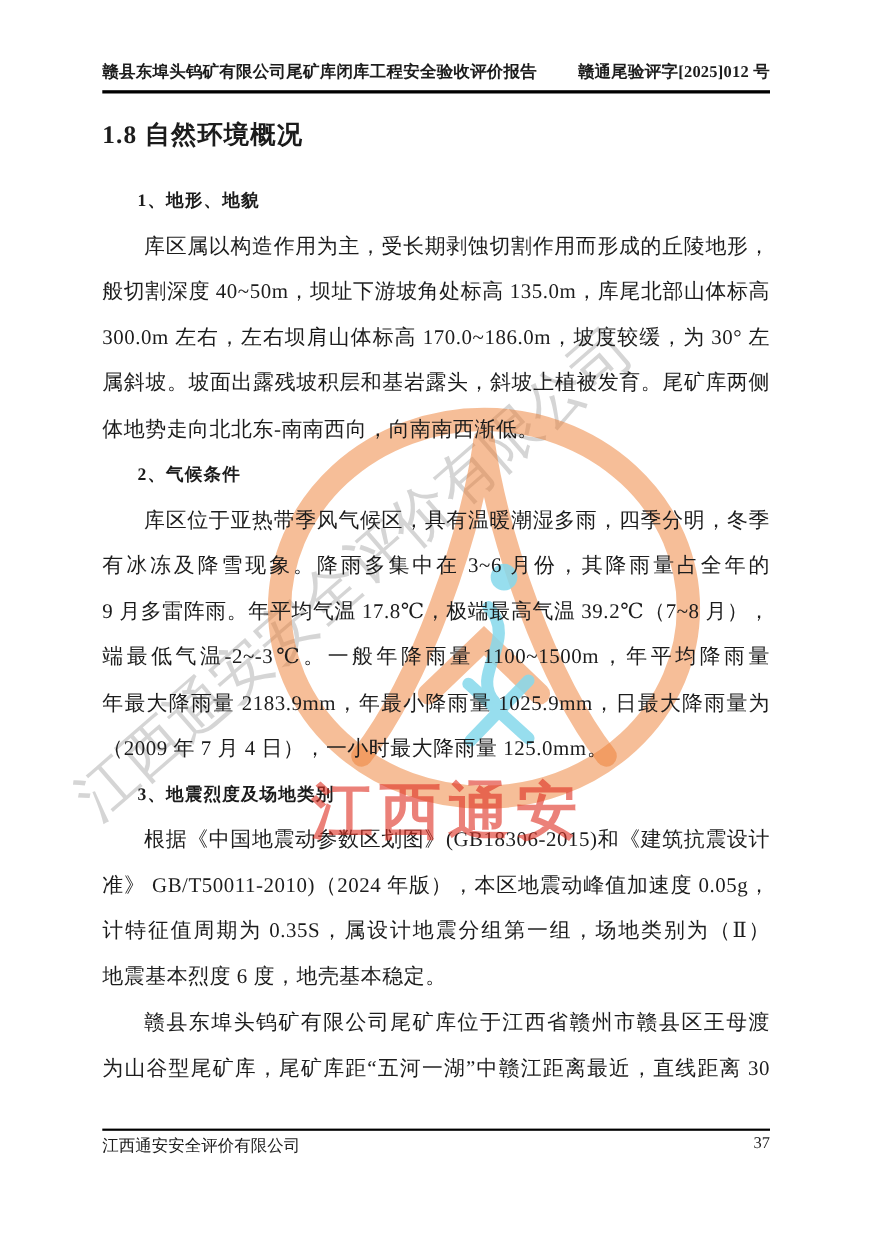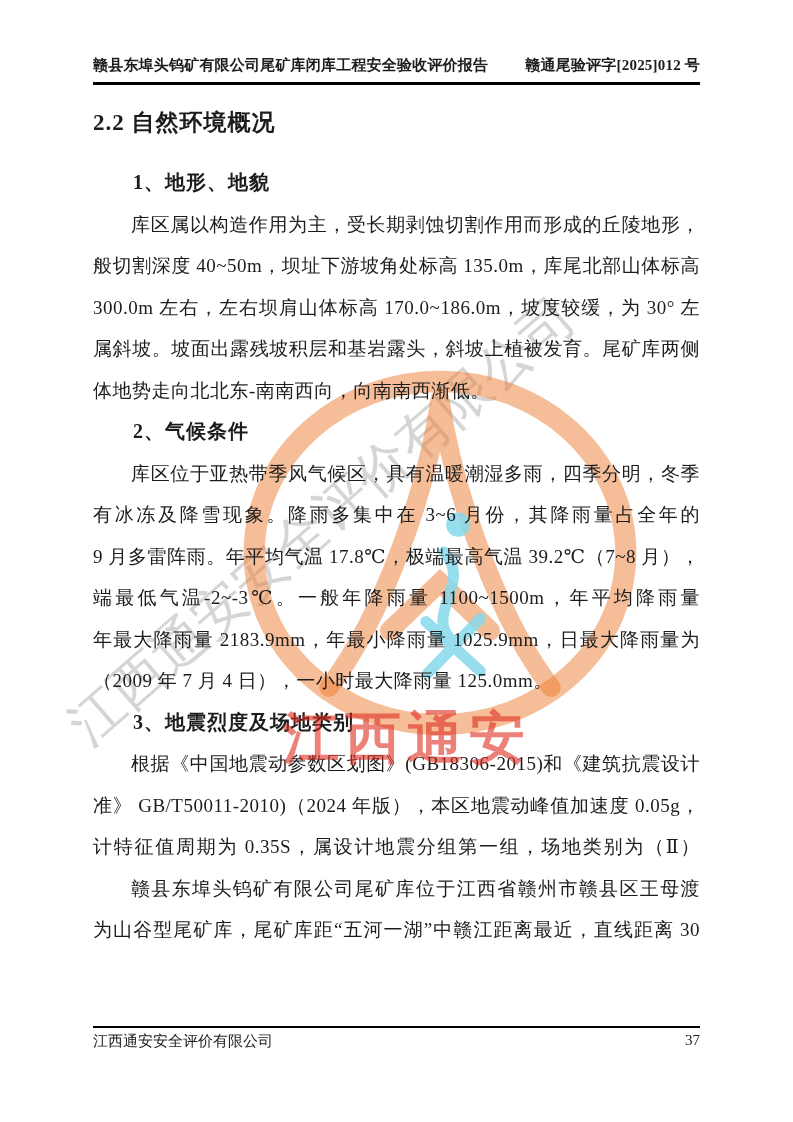--- a/index.html
+++ b/index.html
@@ -17,21 +17,21 @@
   }
   
   .footer{
     position:absolute;left:93px;right:93px;top:1026px;z-index:2;
     border-top:2px solid #000;padding-top:4px;
     display:flex;justify-content:space-between;font-size:15px;
   }
   
   .content{position:absolute;left:93px;top:104px;width:607px;z-index:2;}
   .doc-title{font-size:23px;font-weight:bold;margin:0;height:46px;line-height:38px;letter-spacing:1px;}
-  .sub-heading{font-size:20px;font-weight:bold;margin:0;height:41.5px;line-height:41.5px;text-indent:2em;letter-spacing:1px;}
+  .sub-heading{font-size:16px;font-weight:bold;margin:0;height:41.5px;line-height:41.5px;text-indent:2em;letter-spacing:1px;}
   .mt12{margin-top:12px;}
   .bl{
     font-size:19px;height:41.5px;line-height:41.5px;overflow:hidden;
     text-align:justify;text-align-last:justify;letter-spacing:0.5px;
   }
   .bl.first{text-indent:2em;}
   .bl.last{text-align:last left;text-align-last:left;}
   
   .wm-under{position:absolute;inset:0;z-index:0;pointer-events:none;}
   .wm-diagonal{
@@ -68,41 +68,42 @@
       </g>
     </svg>
   </div>
 
   <div class="header">
     <span>赣县东埠头钨矿有限公司尾矿库闭库工程安全验收评价报告</span>
     <span>赣通尾验评字[2025]012 号</span>
   </div>
 
   <div class="content">
-    <div class="doc-title">2.2 自然环境概况</div>
+    <div class="doc-title">1.8 自然环境概况</div>
 
     <div class="sub-heading mt12">1、地形、地貌</div>
     <div class="bl first">库区属以构造作用为主，受长期剥蚀切割作用而形成的丘陵地形，一</div>
     <div class="bl">般切割深度 40~50m，坝址下游坡角处标高 135.0m，库尾北部山体标高</div>
     <div class="bl">300.0m 左右，左右坝肩山体标高 170.0~186.0m，坡度较缓，为 30° 左右，</div>
     <div class="bl">属斜坡。坡面出露残坡积层和基岩露头，斜坡上植被发育。尾矿库两侧山</div>
     <div class="bl last">体地势走向北北东-南南西向，向南南西渐低。</div>
 
     <div class="sub-heading">2、气候条件</div>
     <div class="bl first">库区位于亚热带季风气候区，具有温暖潮湿多雨，四季分明，冬季偶</div>
     <div class="bl">有冰冻及降雪现象。降雨多集中在 3~6 月份，其降雨量占全年的 52.5%，8~</div>
     <div class="bl">9 月多雷阵雨。年平均气温 17.8℃，极端最高气温 39.2℃（7~8 月），极</div>
     <div class="bl">端最低气温-2~-3℃。一般年降雨量 1100~1500m，年平均降雨量 1629.6mm，</div>
     <div class="bl">年最大降雨量 2183.9mm，年最小降雨量 1025.9mm，日最大降雨量为 524.0mm</div>
     <div class="bl last">（2009 年 7 月 4 日），一小时最大降雨量 125.0mm。</div>
 
     <div class="sub-heading">3、地震烈度及场地类别</div>
     <div class="bl first">根据《中国地震动参数区划图》(GB18306-2015)和《建筑抗震设计标</div>
     <div class="bl">准》 GB/T50011-2010)（2024 年版），本区地震动峰值加速度 0.05g，设</div>
     <div class="bl">计特征值周期为 0.35S，属设计地震分组第一组，场地类别为（Ⅱ）类，</div>
+    <div class="bl last">地震基本烈度 6 度，地壳基本稳定。</div>
 
     <div class="bl first">赣县东埠头钨矿有限公司尾矿库位于江西省赣州市赣县区王母渡镇，</div>
     <div class="bl">为山谷型尾矿库，尾矿库距“五河一湖”中赣江距离最近，直线距离 30 公</div>
   </div>
 
   <div class="wm-red">江西通安</div>
 
   <div class="footer">
     <span>江西通安安全评价有限公司</span>
     <span>37</span>

